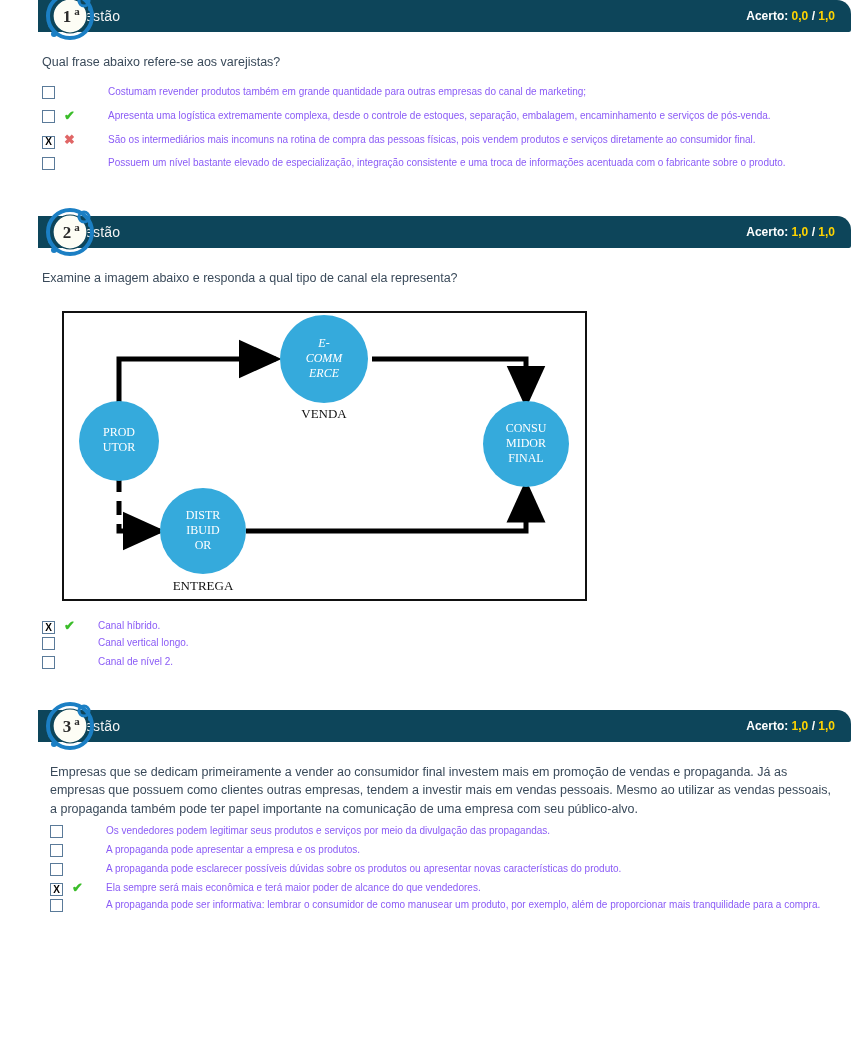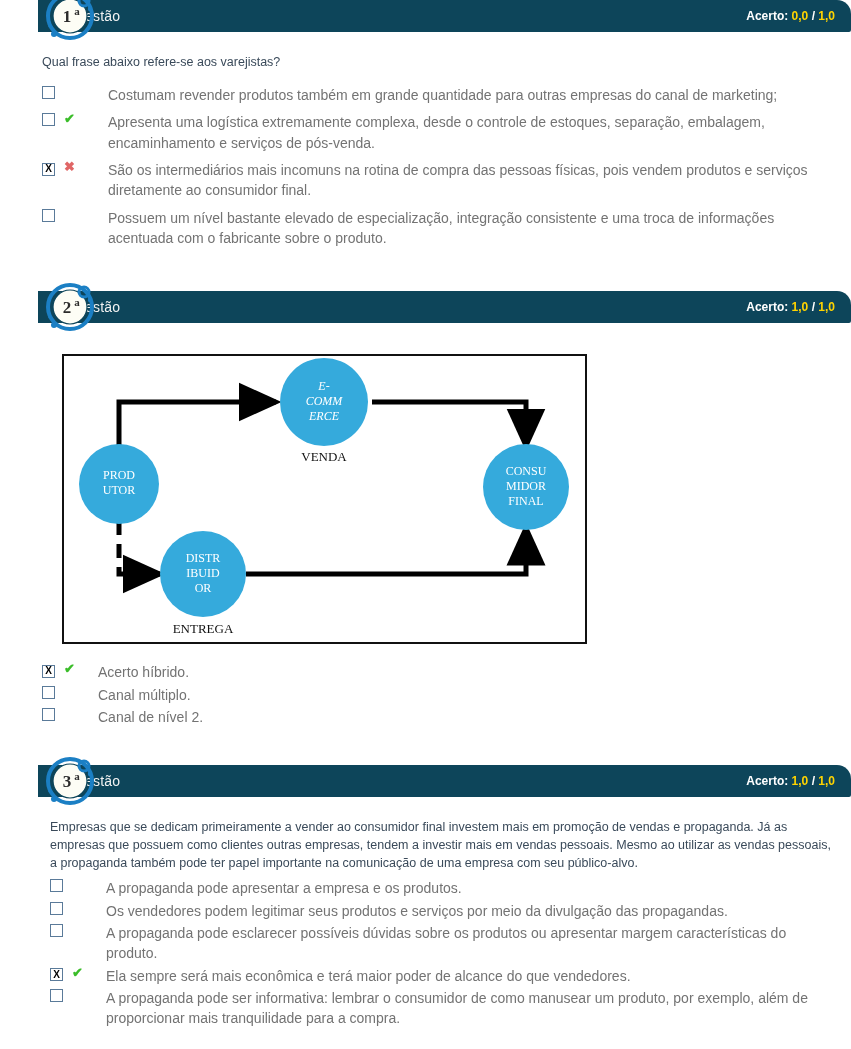--- a/index.html
+++ b/index.html
@@ -107,22 +107,22 @@
     padding-top: 0px;
     font-size: 13px;
     line-height: 14px;
     font-weight: bold;
   }
   .mark-correct { color: #3bbd2a; }
   .mark-wrong   { color: #e06666; }
 
   .option-text {
     flex: 1 1 auto;
-    color: #737373;
-    font-size: 14px;
+    color: #8b5cf6;
+    font-size: 10px;
     line-height: 1.45;
     padding-left: 8px;
   }
 
   
   .opts-wide .option-text { padding-left: 18px; }
 
   
   .faint-line {
     text-align: right;
@@ -240,20 +240,23 @@
       <div class="q-header-title">Questão</div>
       <div class="q-score">
         <span class="label">Acerto:</span>
         <span class="val">1,0</span>
         <span class="sep">/</span>
         <span class="val">1,0</span>
       </div>
     </div>
 
     <div class="q-body">
+      <div class="q-stem">
+        <p>Examine a imagem abaixo e responda a qual tipo de canal ela representa?</p>
+      </div>
 
       <div class="diagram-wrap">
         <div class="diagram-box">
           <svg width="521" height="286" viewBox="0 0 521 286" xmlns="http://www.w3.org/2000/svg">
             <defs>
               <marker id="arrH" markerWidth="9" markerHeight="9" refX="7.5" refY="4.5" orient="auto">
                 <path d="M0,0.6 L8.6,4.5 L0,8.4 z" fill="#000000"></path>
               </marker>
               <marker id="arrV" markerWidth="9" markerHeight="9" refX="7.5" refY="4.5" orient="auto">
                 <path d="M0,0.6 L8.6,4.5 L0,8.4 z" fill="#000000"></path>
@@ -292,32 +295,32 @@
         </div>
       </div>
 
       <div class="options">
 
         <div class="option-row tight">
           <div class="cb-cell">
             <span class="checkbox">X</span>
           </div>
           <div class="mark-cell mark-correct">✔</div>
-          <div class="option-text">Acerto híbrido.</div>
-        </div>
-
-
-
-        <div class="option-row tight">
-          <div class="cb-cell">
-            <span class="checkbox"></span>
-          </div>
-          <div class="mark-cell"></div>
-          <div class="option-text">Canal múltiplo.</div>
-        </div>
+          <div class="option-text">Canal híbrido.</div>
+        </div>
+
+        <div class="option-row tight">
+          <div class="cb-cell">
+            <span class="checkbox"></span>
+          </div>
+          <div class="mark-cell"></div>
+          <div class="option-text">Canal vertical longo.</div>
+        </div>
+
+
 
         <div class="option-row tight">
           <div class="cb-cell">
             <span class="checkbox"></span>
           </div>
           <div class="mark-cell"></div>
           <div class="option-text">Canal de nível 2.</div>
         </div>
 
       </div>
@@ -355,37 +358,37 @@
         <p>Empresas que se dedicam primeiramente a vender ao consumidor final investem mais em promoção de vendas e propaganda. Já as empresas que possuem como clientes outras empresas, tendem a investir mais em vendas pessoais. Mesmo ao utilizar as vendas pessoais, a propaganda também pode ter papel importante na comunicação de uma empresa com seu público-alvo.</p>
       </div>
 
       <div class="options">
 
         <div class="option-row tight">
           <div class="cb-cell">
             <span class="checkbox"></span>
           </div>
           <div class="mark-cell"></div>
+          <div class="option-text">Os vendedores podem legitimar seus produtos e serviços por meio da divulgação das propagandas.</div>
+        </div>
+
+        <div class="option-row tight">
+          <div class="cb-cell">
+            <span class="checkbox"></span>
+          </div>
+          <div class="mark-cell"></div>
           <div class="option-text">A propaganda pode apresentar a empresa e os produtos.</div>
         </div>
 
         <div class="option-row tight">
           <div class="cb-cell">
             <span class="checkbox"></span>
           </div>
           <div class="mark-cell"></div>
-          <div class="option-text">Os vendedores podem legitimar seus produtos e serviços por meio da divulgação das propagandas.</div>
-        </div>
-
-        <div class="option-row tight">
-          <div class="cb-cell">
-            <span class="checkbox"></span>
-          </div>
-          <div class="mark-cell"></div>
-          <div class="option-text">A propaganda pode esclarecer possíveis dúvidas sobre os produtos ou apresentar margem características do produto.</div>
+          <div class="option-text">A propaganda pode esclarecer possíveis dúvidas sobre os produtos ou apresentar novas características do produto.</div>
         </div>
 
         <div class="option-row tight">
           <div class="cb-cell">
             <span class="checkbox">X</span>
           </div>
           <div class="mark-cell mark-correct">✔</div>
           <div class="option-text">Ela sempre será mais econômica e terá maior poder de alcance do que vendedores.</div>
         </div>
 

